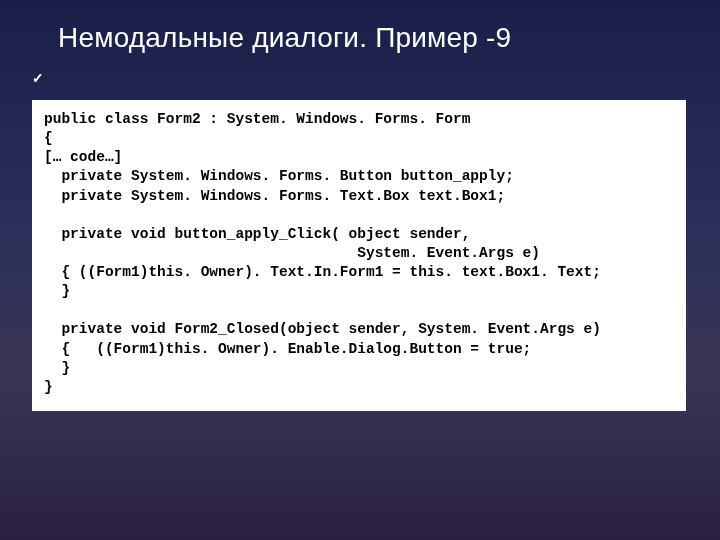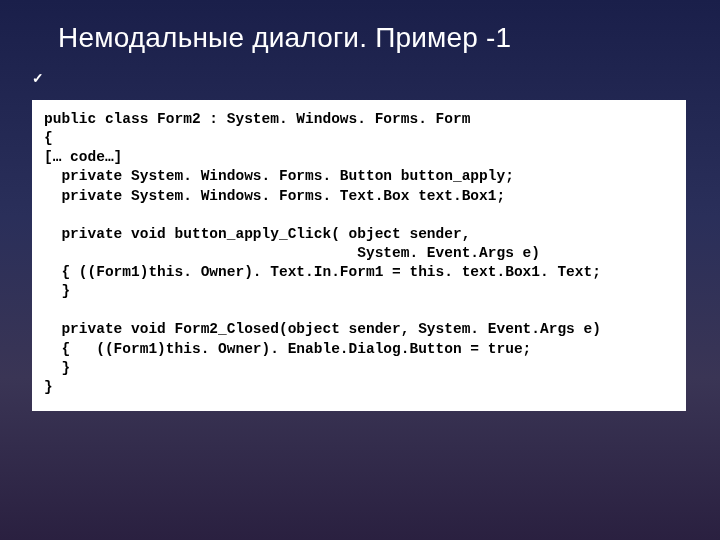--- a/index.html
+++ b/index.html
@@ -45,21 +45,21 @@
     white-space: pre;
     margin-left: -26px;
     margin-right: 4px;
     font-weight: bold;
   }
 </style>
 </head>
 <body>
 
 <div class="slide">
-  <h1 class="title">Немодальные диалоги. Пример -1</h1>
+  <h1 class="title">Немодальные диалоги. Пример -9</h1>
 
   <div class="bullet-row">
     <span class="check">✓</span>
   </div>
 
   <div class="code-box">public class Form2 : System. Windows. Forms. Form
 {
 [… code…]
   private System. Windows. Forms. Button button_apply;
   private System. Windows. Forms. Text.Box text.Box1;

